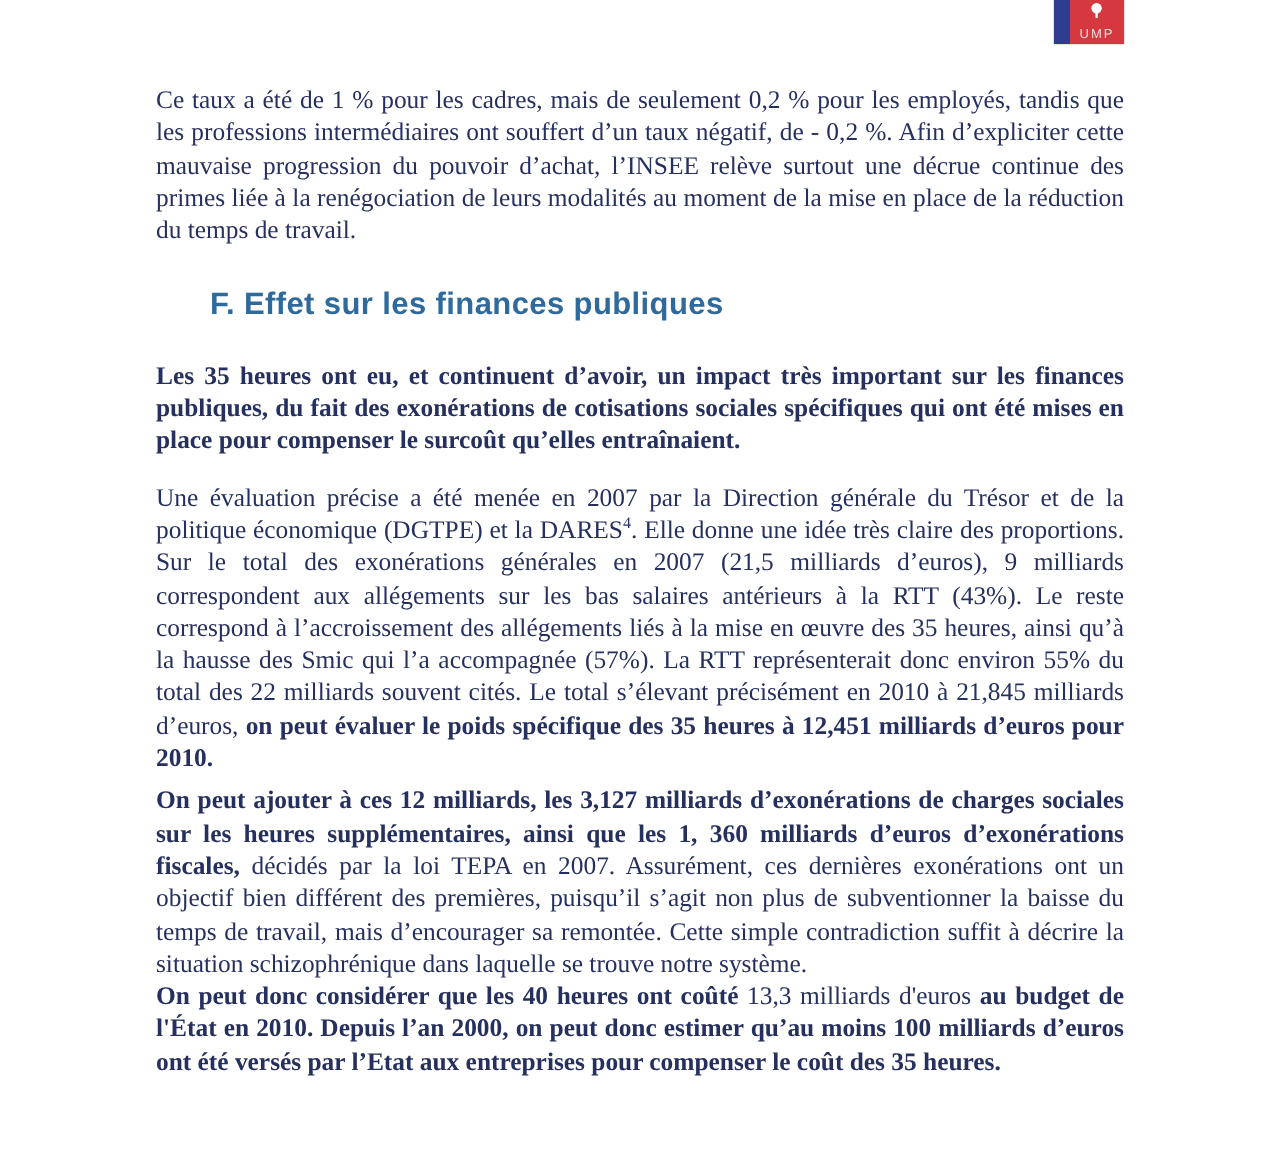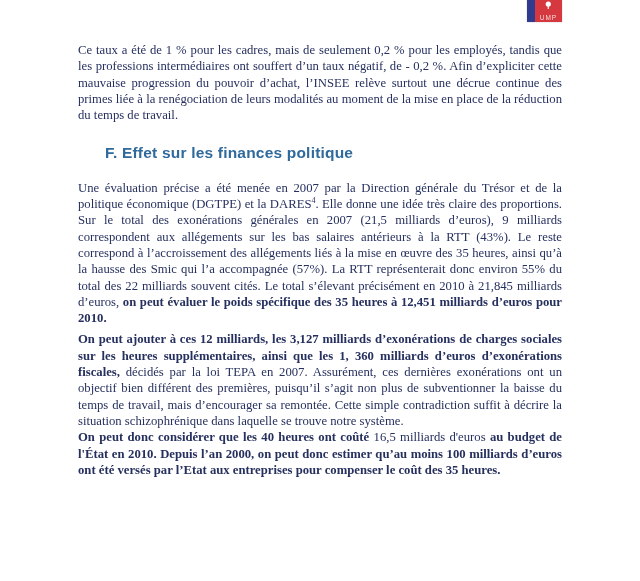--- a/index.html
+++ b/index.html
@@ -86,20 +86,21 @@
         <circle cx="5" cy="3.4" r="2.9" fill="#ffffff"></circle>
         <rect x="4.35" y="5.4" width="1.3" height="3.4" fill="#ffffff"></rect>
       </svg>
       <div class="logo-label">UMP</div>
     </div>
   </div>
 
   <div class="content">
     <p><span>Ce taux a été de 1 % pour les cadres, mais de seulement 0,2 % pour les employés, tandis que les professions intermédiaires ont souffert d’un taux négatif, de - 0,2 %. Afin d’expliciter cette mauvaise progression du pouvoir d’achat, l’INSEE relève surtout une décrue continue des primes liée à la renégociation de leurs modalités au moment de la mise en place de la réduction du temps de travail.</span></p>
 
-    <h2 class="section-heading">F. Effet sur les finances politique</h2>
+    <h2 class="section-heading">F. Effet sur les finances publiques</h2>
 
+    <p class="para-impact"><span class="b">Les 35 heures ont eu, et continuent d’avoir, un impact très important sur les finances publiques, du fait des exonérations de cotisations sociales spécifiques qui ont été mises en place pour compenser le surcoût qu’elles entraînaient.</span></p>
     <p class="para-eval"><span>Une évaluation précise a été menée en 2007 par la Direction générale du Trésor et de la politique économique (DGTPE) et la DARES</span><sup>4</sup><span>. Elle donne une idée très claire des proportions. Sur le total des exonérations générales en 2007 (21,5 milliards d’euros), 9 milliards correspondent aux allégements sur les bas salaires antérieurs à la RTT (43%). Le reste correspond à l’accroissement des allégements liés à la mise en œuvre des 35 heures, ainsi qu’à la hausse des Smic qui l’a accompagnée (57%). La RTT représenterait donc environ 55% du total des 22 milliards souvent cités. Le total s’élevant précisément en 2010 à 21,845 milliards d’euros, </span><span class="b">on peut évaluer le poids spécifique des 35 heures à 12,451 milliards d’euros pour 2010.</span></p>
     <p><span class="b">On peut ajouter à ces 12 milliards, les 3,127 milliards d’exonérations de charges sociales sur les heures supplémentaires, ainsi que les 1, 360 milliards d’euros d’exonérations fiscales,</span><span> décidés par la loi TEPA en 2007. Assurément, ces dernières exonérations ont un objectif bien différent des premières, puisqu’il s’agit non plus de subventionner la baisse du temps de travail, mais d’encourager sa remontée. Cette simple contradiction suffit à décrire la situation schizophrénique dans laquelle se trouve notre système.</span></p>
-    <p><span class="b">On peut donc considérer que les 40 heures ont coûté </span><span>16,5 milliards d'euros </span><span class="b">au budget de l'État en 2010. Depuis l’an 2000, on peut donc estimer qu’au moins 100 milliards d’euros ont été versés par l’Etat aux entreprises pour compenser le coût des 35 heures.</span></p>
+    <p><span class="b">On peut donc considérer que les 40 heures ont coûté </span><span>13,3 milliards d'euros </span><span class="b">au budget de l'État en 2010. Depuis l’an 2000, on peut donc estimer qu’au moins 100 milliards d’euros ont été versés par l’Etat aux entreprises pour compenser le coût des 35 heures.</span></p>
   </div>
 
 </div>
 
 </body></html>

